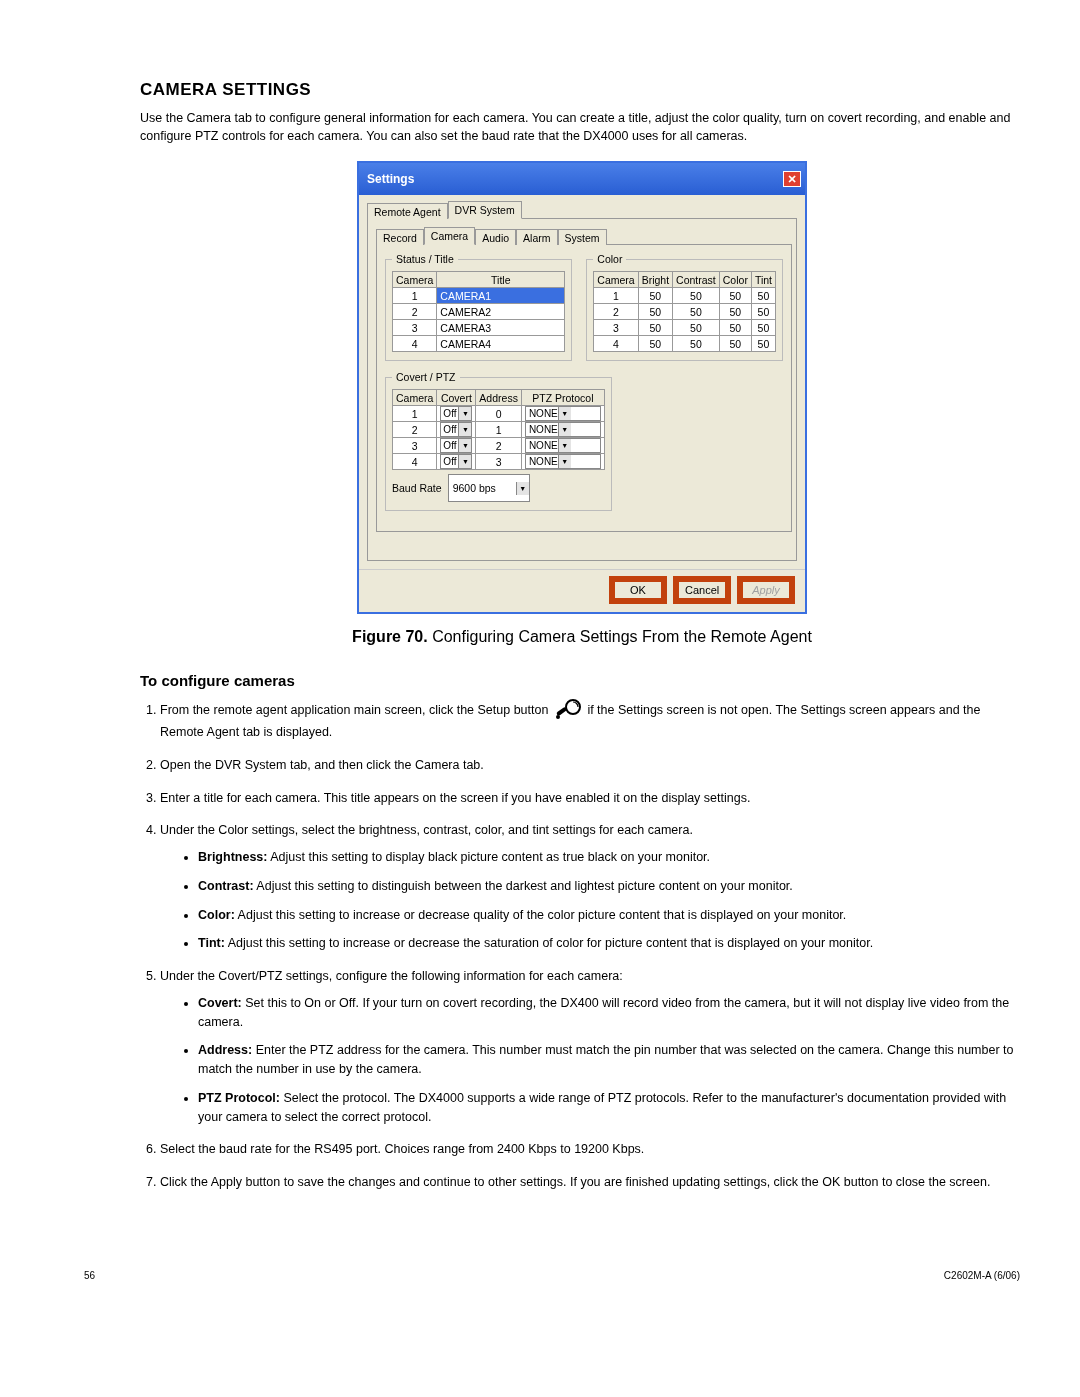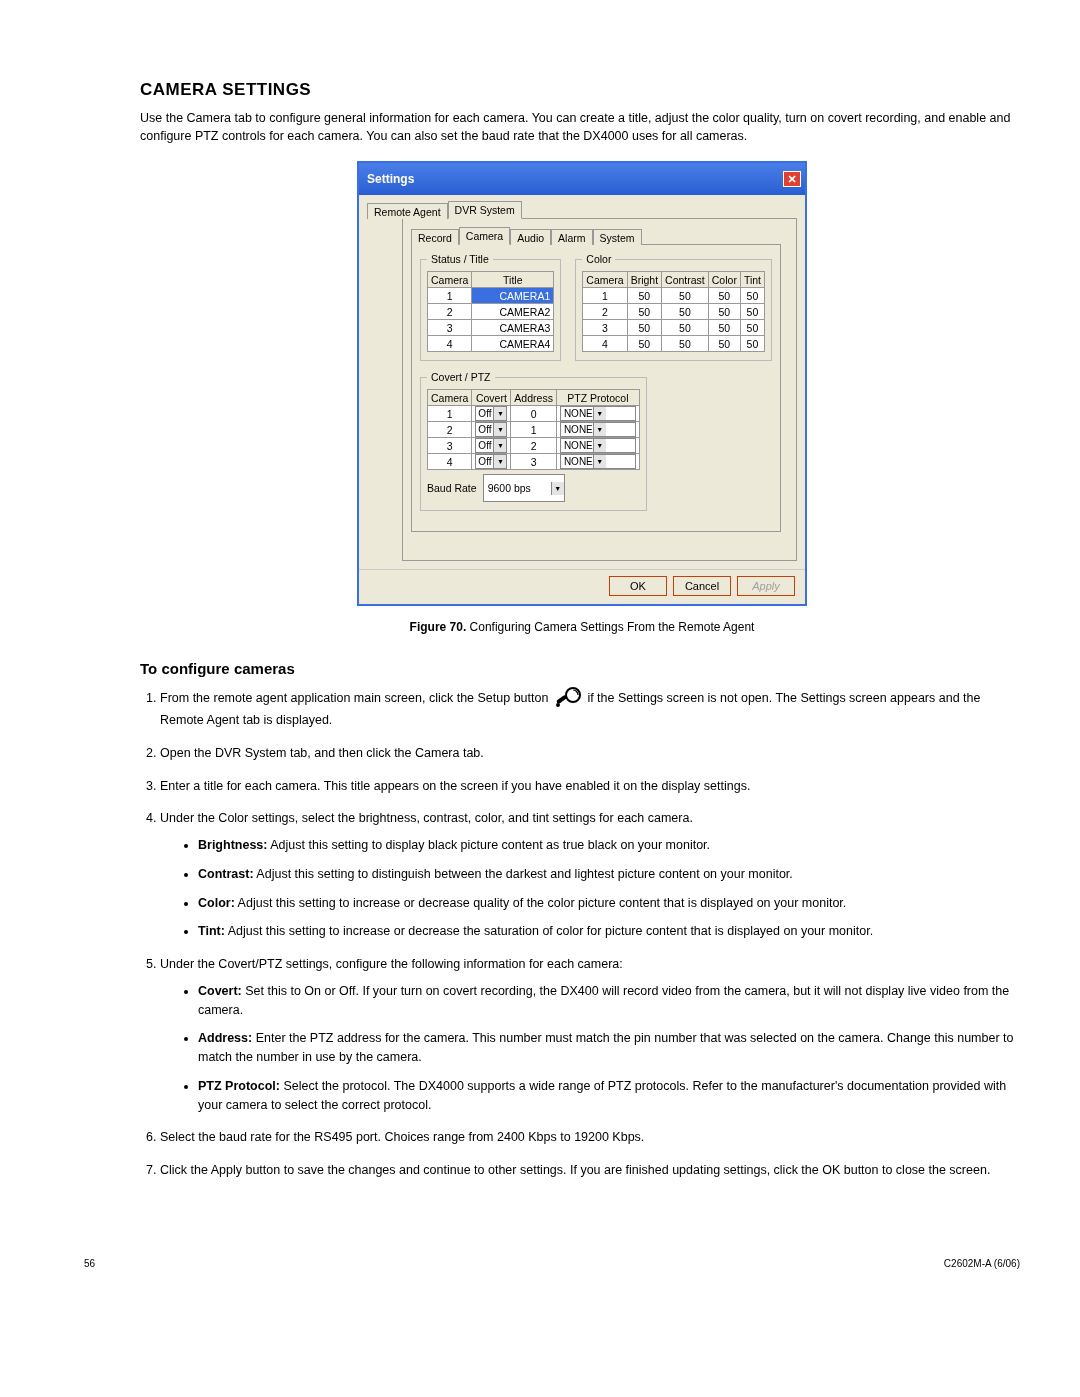--- a/index.html
+++ b/index.html
@@ -79,23 +79,22 @@
     background: #ece9d8;
     z-index: 2;
     border-bottom: 1px solid #ece9d8;
   }
   .outer-tabs .tab:not(.active), .inner-tabs .tab:not(.active) {
     background: #ece9d8;
     margin-top: 2px;
   }
   .tab-panel {
     border: 1px solid #999;
-    padding: 8px 15px 28px 8px;
+    padding: 8px 4px 28px 8px;
     margin-top: -1px;
-    margin-left: 35px;
   }
   .inner-panel {
     border: 1px solid #999;
     padding: 8px 8px 10px 8px;
     margin-top: -1px;
   }
   .row2 { display: flex; gap: 14px; }
   fieldset {
     border: 1px solid #bbb;
     padding: 6px 6px 8px 6px;
@@ -112,21 +111,21 @@
   }
   table.grid th, table.grid td {
     border: 1px solid #999;
     height: 16px;
     text-align: center;
     background: #fff;
     padding: 0 3px;
     font-weight: normal;
   }
   table.grid th { background: #ece9d8; }
-  table.grid td.left { text-align: right; }
+  table.grid td.left { text-align: left; }
   table.grid td.hl { background: #3a6fe0; color: #fff; }
   .select-mini {
     display: inline-flex;
     width: 32px;
     border: 1px solid #888;
     background: #fff;
     height: 15px;
     align-items: center;
     justify-content: space-between;
     font-size: 10px;
@@ -164,31 +163,31 @@
   }
   .dlg-buttons {
     display: flex;
     justify-content: flex-end;
     gap: 6px;
     padding: 6px 10px 8px 0;
     background: #ece9d8;
     border-top: 1px solid #ccc;
   }
   .winbtn {
-    width: 58px; height: 20px;
-    border: 1px solid #c2410c;
+    width: 58px; height: 28px;
+    border: 6px solid #c2410c;
     background: #ece9d8;
     font-size: 11px;
     cursor: pointer;
   }
   .winbtn.disabled { color: #a0a0a0; font-style: italic; cursor: default; }
   
   .fig-caption {
     text-align: center;
-    font-size: 12px;
+    font-size: 16px;
     margin: 14px 0 26px 0;
   }
   .fig-caption .fb { font-weight: bold; }
   
   .subhead { font-weight: bold; margin: 4px 0 10px 0; font-size: 15px;}
   ol.steps { margin: 0 0 0 20px; padding: 0; }
   ol.steps > li { margin-bottom: 14px; line-height: 1.5; }
   ul.bullets { list-style: disc; margin: 8px 0 0 38px; padding: 0;}
   ul.bullets > li { margin-bottom: 10px; line-height: 1.5; }
   .bold { font-weight: bold; }

